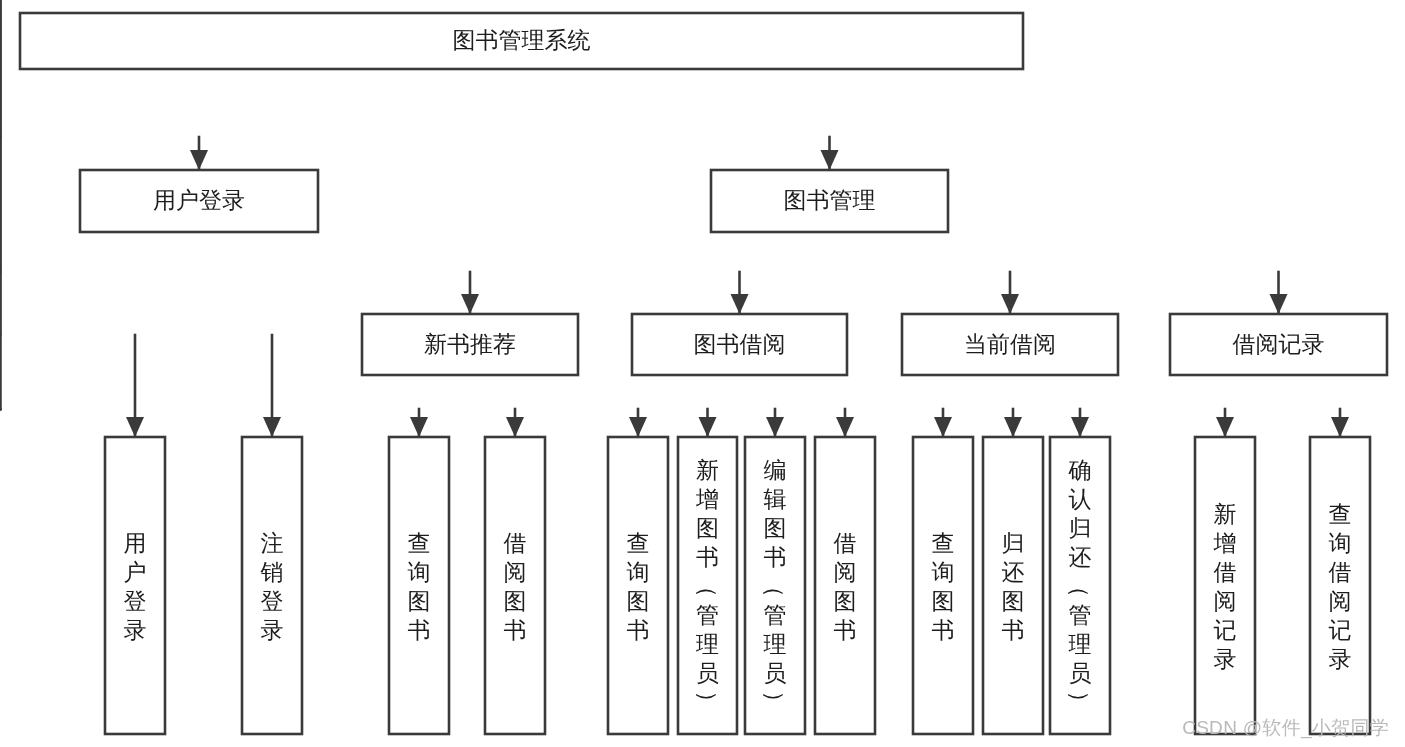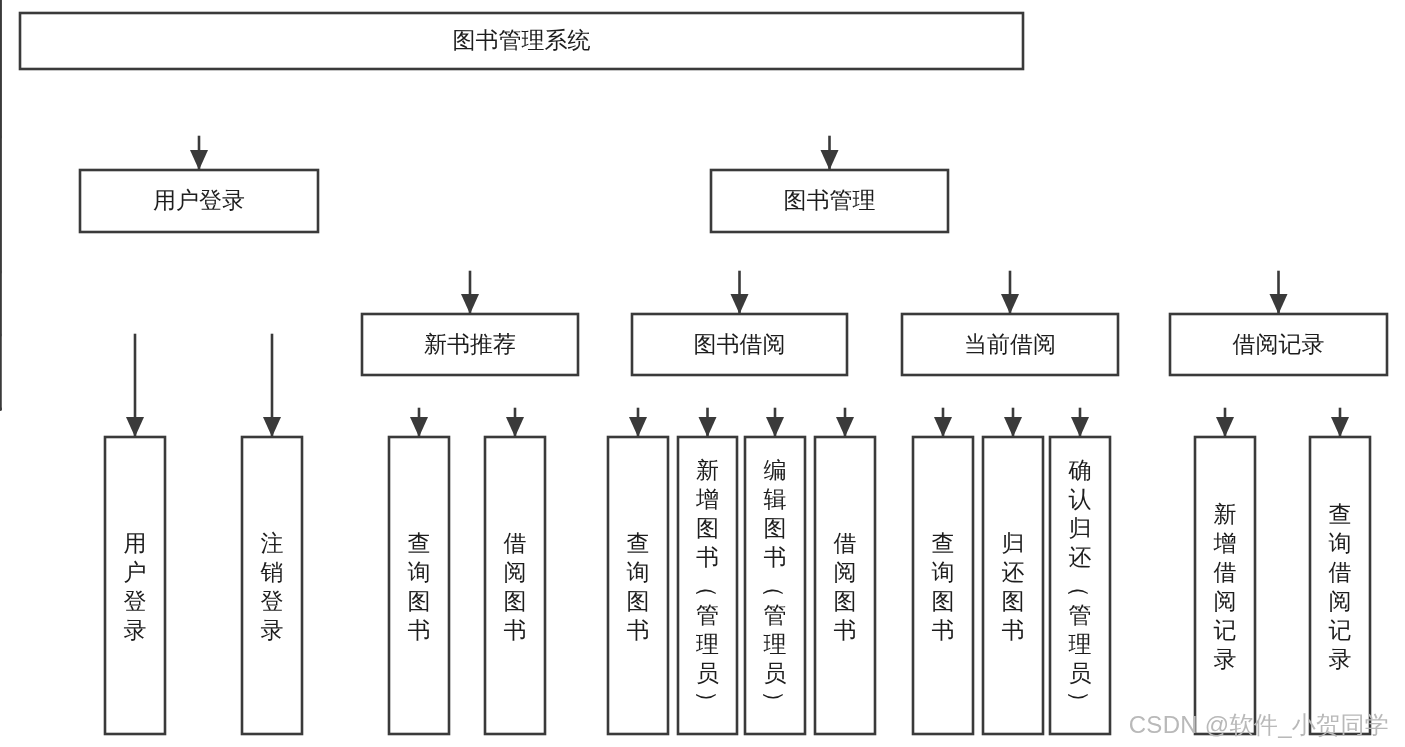--- a/index.html
+++ b/index.html
@@ -55,21 +55,21 @@
     font-family: "Liberation Sans", "DejaVu Sans", sans-serif;
     font-size: 23px;
     fill: #1d1d1d;
     text-anchor: middle;
   }
   .watermark {
     position: absolute;
     right: 16px;
     bottom: 6px;
     font-family: "Liberation Sans", "DejaVu Sans", sans-serif;
-    font-size: 24px;
+    font-size: 19px;
     color: #b9b9b9;
     white-space: nowrap;
     letter-spacing: 0.3px;
     pointer-events: none;
   }
 </style>
 </head>
 <body>
 
 <div id="diagram-root">

